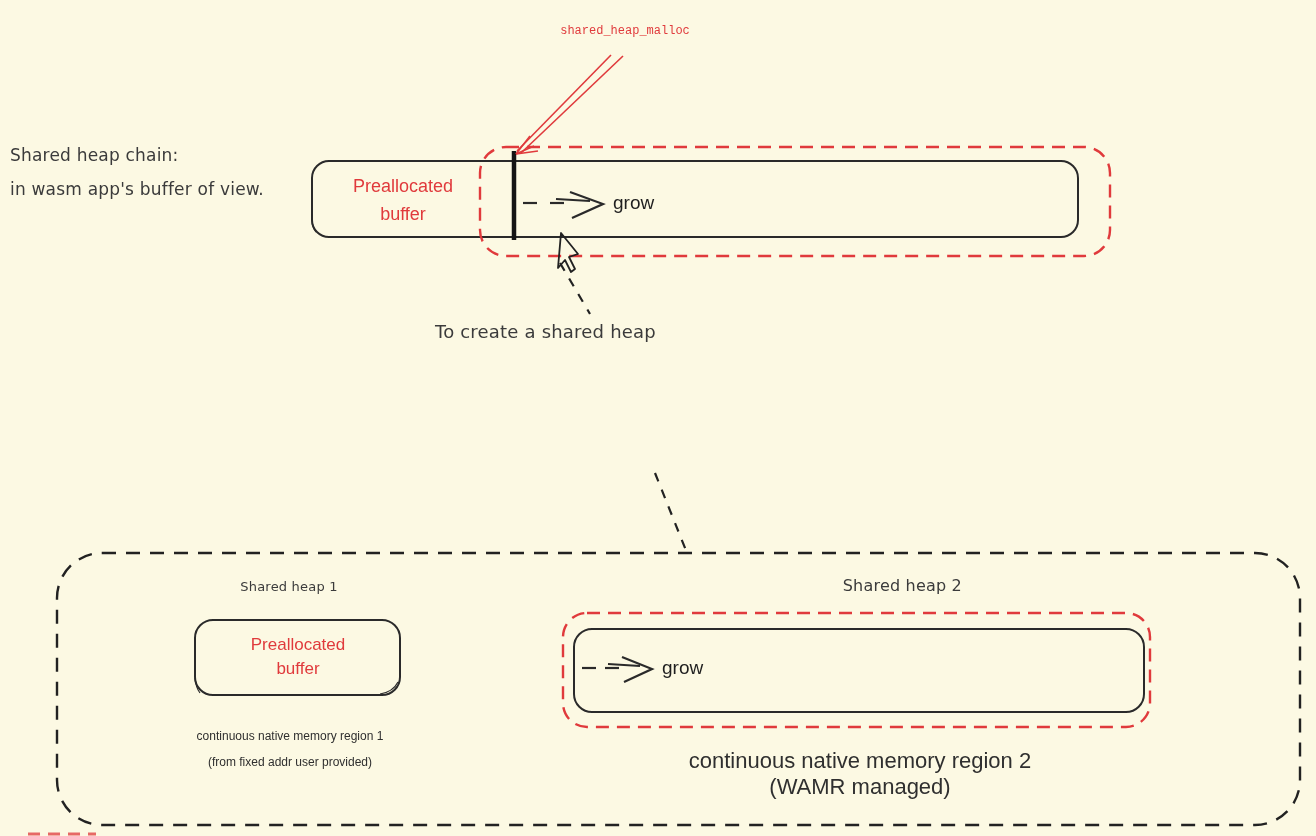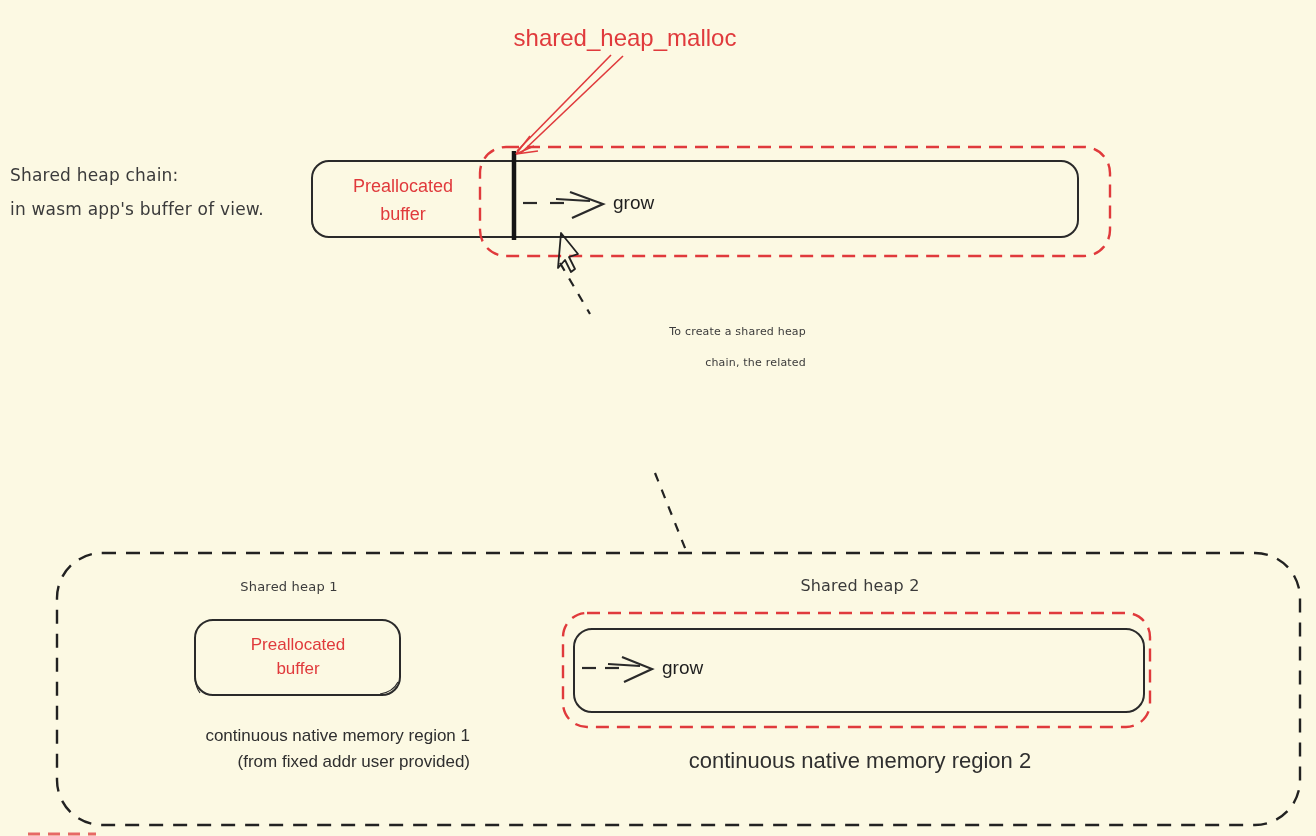--- a/index.html
+++ b/index.html
@@ -17,31 +17,31 @@
   #diagram-svg {
     position: absolute;
     left: 0; top: 0;
     width: 1316px; height: 836px;
   }
   .txt { position: absolute; color: #3B3B3B; }
   .sketch-font { font-family: "DejaVu Sans", sans-serif; letter-spacing: 0.2px; }
   .plain-font  { font-family: "Liberation Sans", sans-serif; }
   .red   { color: #E03A3C; }
 
-  .chain-note   { left: 10px;  top: 138px; width: 310px; font-size: 17px; line-height: 34px; margin-top: 20px; }
-  .malloc-label { left: 500px; top: 24px;  width: 250px; font-size: 24px; text-align: center; }
+  .chain-note   { left: 10px;  top: 138px; width: 310px; font-size: 17px; line-height: 34px; }
+  .malloc-label { left: 500px; top: 24px;  width: 250px; font-size: 12px; text-align: center; font-family: Liberation Mono, monospace; }
   .prealloc-top { left: 322px; top: 172px; width: 162px; font-size: 18px; line-height: 28px; text-align: center; }
   .grow-top     { left: 613px; top: 192px; font-size: 19px; color: #1F1F1F; }
-  .create-note  { left: 461px; top: 316px; width: 345px; font-size: 11px; line-height: 31px; text-align: right; }
+  .create-note  { left: 435px; top: 316px; width: 345px; font-size: 18px; line-height: 31px; text-align: left; }
 
   .heap1-title   { left: 188px; top: 579px; width: 202px; font-size: 13px; text-align: center; }
   .heap1-buffer  { left: 196px; top: 633px; width: 204px; font-size: 17px; line-height: 24px; text-align: center; }
-  .heap1-caption { left: 110px; top: 723px; width: 360px; font-size: 17px; line-height: 26px; text-align: right; color: #2F2F2F; }
+  .heap1-caption { left: 110px; top: 723px; width: 360px; font-size: 12px; line-height: 26px; text-align: center; color: #2F2F2F; }
 
-  .heap2-title   { left: 758px; top: 576px; width: 204px; font-size: 16px; text-align: center; }
+  .heap2-title   { left: 758px; top: 576px; width: 204px; font-size: 16px; text-align: right; }
   .grow-bottom   { left: 662px; top: 657px; font-size: 19px; color: #1F1F1F; }
   .heap2-caption { left: 655px; top: 748px; width: 410px; font-size: 22px; line-height: 26px; text-align: center; color: #2F2F2F; }
 </style>
 </head>
 <body>
 
 <div id="stage">
 
   <svg id="diagram-svg" viewBox="0 0 1316 836" xmlns="http://www.w3.org/2000/svg">
 
@@ -102,36 +102,36 @@
 
   <div class="txt plain-font red prealloc-top">
     <div>Preallocated</div>
     <div>buffer</div>
   </div>
 
   <div class="txt plain-font grow-top">grow</div>
 
   <div class="txt sketch-font create-note">
     <div>To create a shared heap</div>
-    <div>chain, the related</div>
   </div>
 
   <div class="txt sketch-font heap1-title">Shared heap 1</div>
 
   <div class="txt plain-font red heap1-buffer">
     <div>Preallocated</div>
     <div>buffer</div>
   </div>
 
   <div class="txt plain-font heap1-caption">
     <div>continuous native memory region 1</div>
     <div>(from fixed addr user provided)</div>
   </div>
 
   <div class="txt sketch-font heap2-title">Shared heap 2</div>
 
   <div class="txt plain-font grow-bottom">grow</div>
 
   <div class="txt plain-font heap2-caption">
     <div>continuous native memory region 2</div>
+    <div>(WAMR managed)</div>
   </div>
 
 </div>
 
 </body></html>

